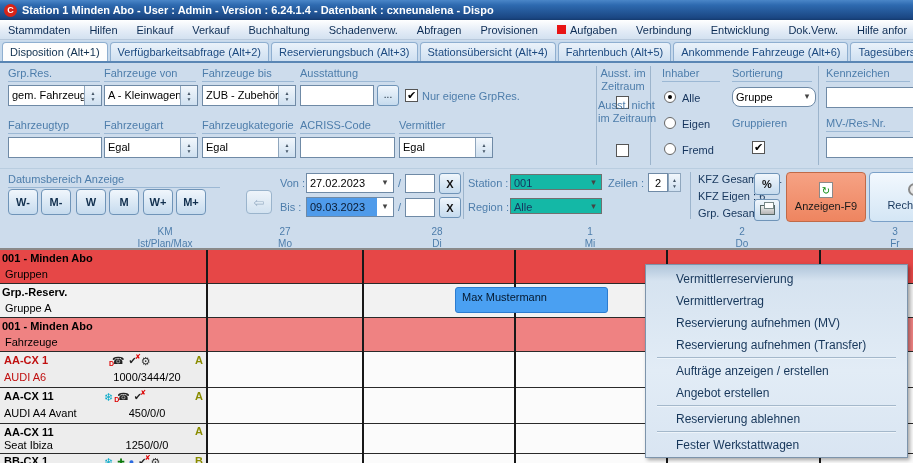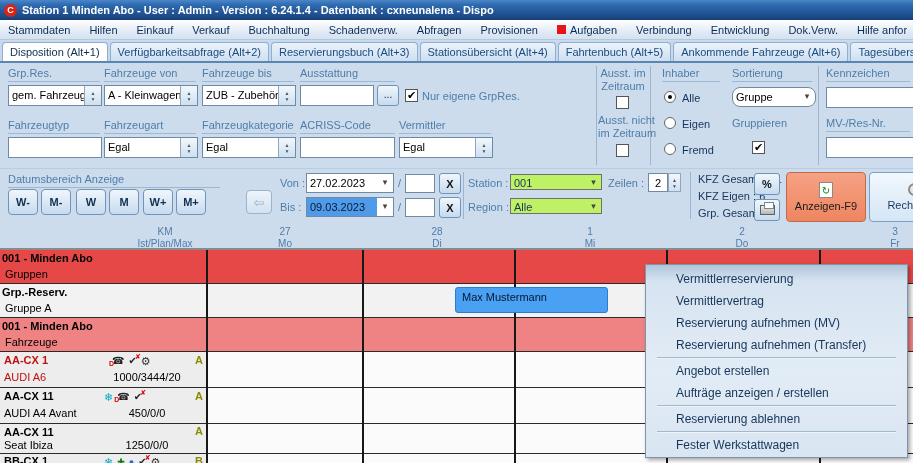--- a/index.html
+++ b/index.html
@@ -57,21 +57,21 @@
   .navbtn{position:absolute;width:30px;height:26px;background:linear-gradient(#f0f6fc,#c6dbee);
     border:1px solid #6f94b8;border-radius:4px;font-weight:bold;font-size:11px;color:#12304f;
     display:flex;align-items:center;justify-content:center;}
   .backbtn{position:absolute;width:26px;height:24px;background:linear-gradient(#eef4fa,#d2e2f0);
     border:1px solid #9ab4cc;border-radius:4px;color:#9ab0c6;font-size:13px;
     display:flex;align-items:center;justify-content:center;}
   .xbtn{position:absolute;width:22px;height:21px;background:linear-gradient(#f0f6fc,#c6dbee);
     border:1px solid #6f94b8;border-radius:3px;font-weight:bold;font-size:11px;color:#111;
     display:flex;align-items:center;justify-content:center;}
   .minifield{position:absolute;width:30px;height:19px;background:#fff;border:1px solid #6f8aa6;}
-  .greyselect{position:absolute;display:flex;background:#bef264;border:1px solid #707070;height:16px;}
+  .greyselect{position:absolute;display:flex;background:#14b8a6;border:1px solid #707070;height:16px;}
   .greyselect .val{flex:1;padding:2px 3px 0 3px;font-size:11px;color:#15355e;}
   .greyselect .ar{width:15px;text-align:center;font-size:9px;color:#444;padding-top:2px;}
   .stats{font-size:11px;color:#16365c;white-space:nowrap;}
   .anzbtn{position:absolute;left:786px;top:3px;width:80px;height:50px;
     background:linear-gradient(#f6a284,#ee8560);border:1px solid #c06a48;border-radius:4px;
     display:flex;flex-direction:column;align-items:center;justify-content:center;gap:2px;}
   .anzbtn .pageicon{width:14px;height:16px;background:#fff;border:1px solid #8a8a8a;
     font-size:10px;color:#0a8a0a;display:flex;align-items:center;justify-content:center;}
   .anzbtn .t{font-size:11px;color:#1a1a1a;}
   .rechbtn{position:absolute;left:869px;top:3px;width:90px;height:50px;
@@ -248,21 +248,21 @@
           <span>▼</span>
         </span>
     </div>
 
     <div class="vline-f" style="left:596px;"></div>
     <div class="vline-f" style="left:650px;"></div>
     <div class="vline-f" style="left:818px;"></div>
 
     <div class="lbl" style="position:absolute;left:600px;top:4px;line-height:13px;text-align:center;width:46px;"><span>Ausst. im</span><br><span>Zeitraum</span></div>
     <span class="checkbox" style="left:616px;top:33px;"></span>
-    <div class="lbl" style="position:absolute;left:598px;top:51px;line-height:13px;text-align:right;width:50px;"><span>Ausst. nicht</span><br><span>im Zeitraum</span></div>
+    <div class="lbl" style="position:absolute;left:598px;top:36px;line-height:13px;text-align:right;width:50px;"><span>Ausst. nicht</span><br><span>im Zeitraum</span></div>
     <span class="checkbox" style="left:616px;top:81px;"></span>
 
     <div class="lbl und" style="position:absolute;left:662px;top:4px;width:58px;">Inhaber</div>
     <span class="radio sel" style="left:664px;top:28px;"></span>
     <span class="radlbl" style="left:682px;top:29px;">Alle</span>
     <span class="radio" style="left:664px;top:54px;"></span>
     <span class="radlbl" style="left:682px;top:55px;">Eigen</span>
     <span class="radio" style="left:664px;top:80px;"></span>
     <span class="radlbl" style="left:682px;top:81px;">Fremd</span>
 
@@ -432,21 +432,21 @@
 
     <div class="resbar">Max Mustermann</div>
   </div>
 
   <div class="ctxmenu">
     <div class="mi">Vermittlerreservierung</div>
     <div class="mi">Vermittlervertrag</div>
     <div class="mi">Reservierung aufnehmen (MV)</div>
     <div class="mi">Reservierung aufnehmen (Transfer)</div>
     <div class="msep"></div>
+    <div class="mi">Aufträge anzeigen / erstellen</div>
     <div class="mi">Angebot erstellen</div>
-    <div class="mi">Aufträge anzeigen / erstellen</div>
     <div class="msep"></div>
     <div class="mi">Reservierung ablehnen</div>
     <div class="msep"></div>
     <div class="mi">Fester Werkstattwagen</div>
   </div>
 
 </div>
 
 </body></html>

